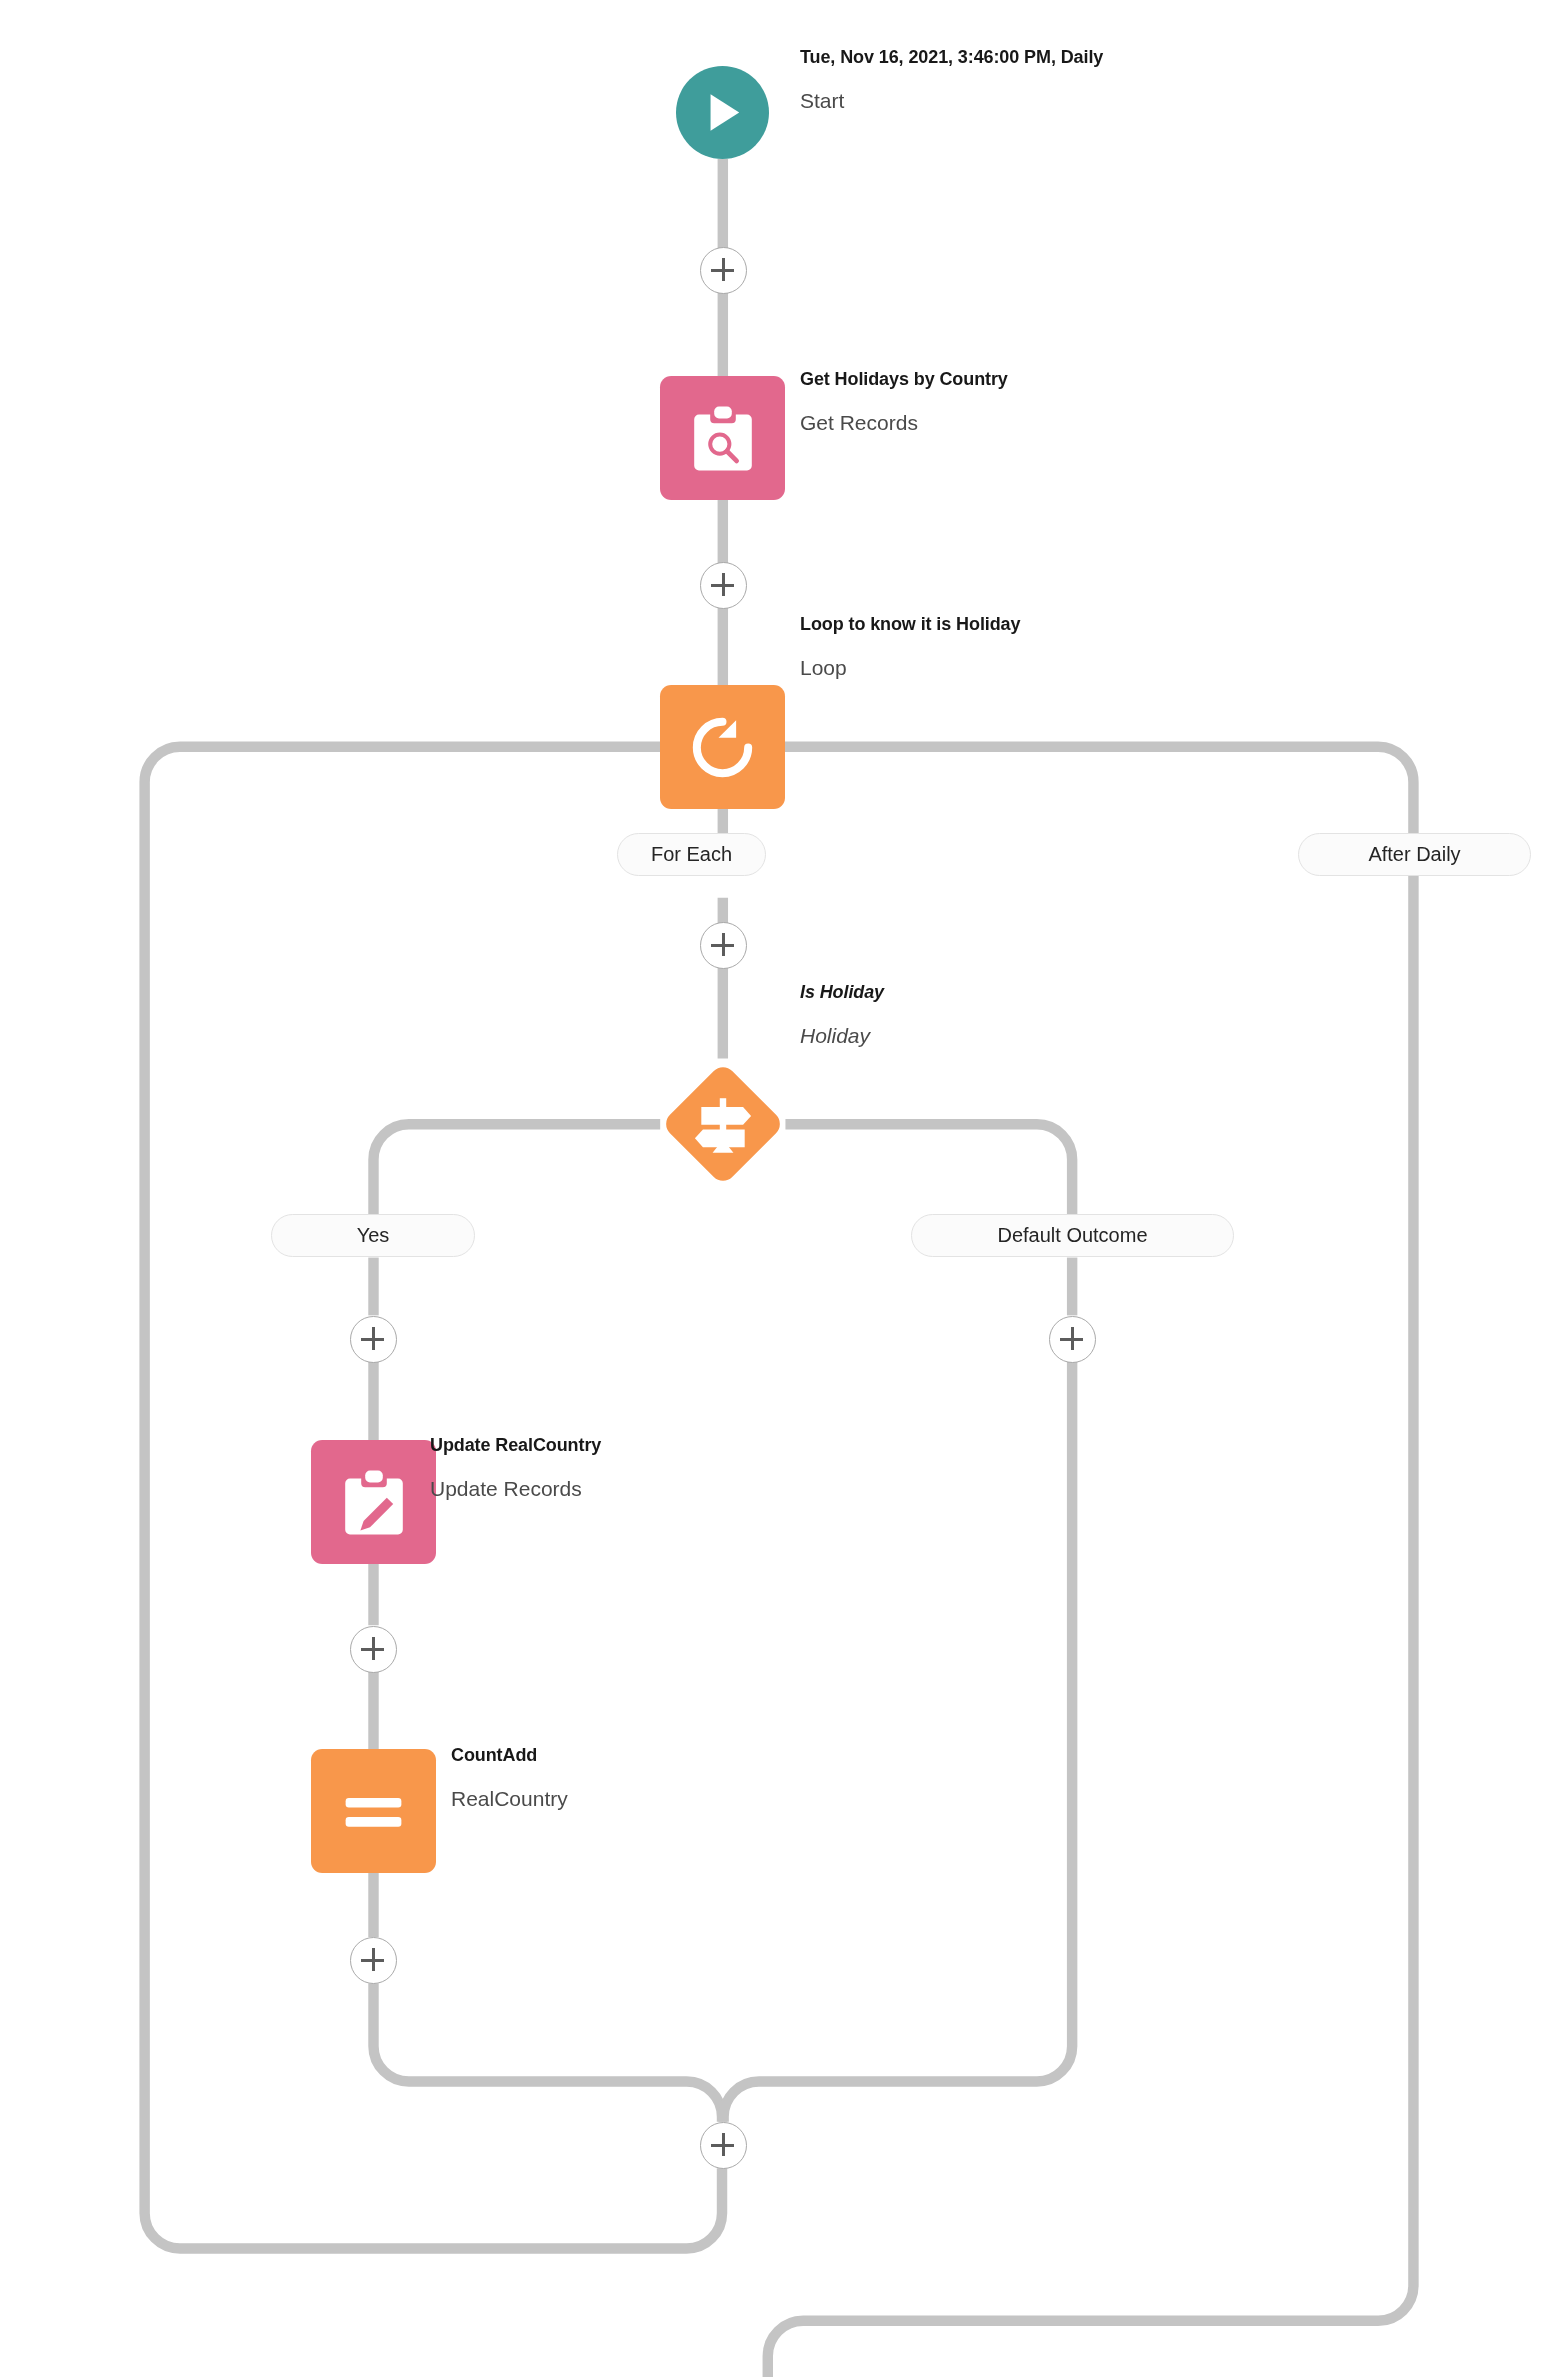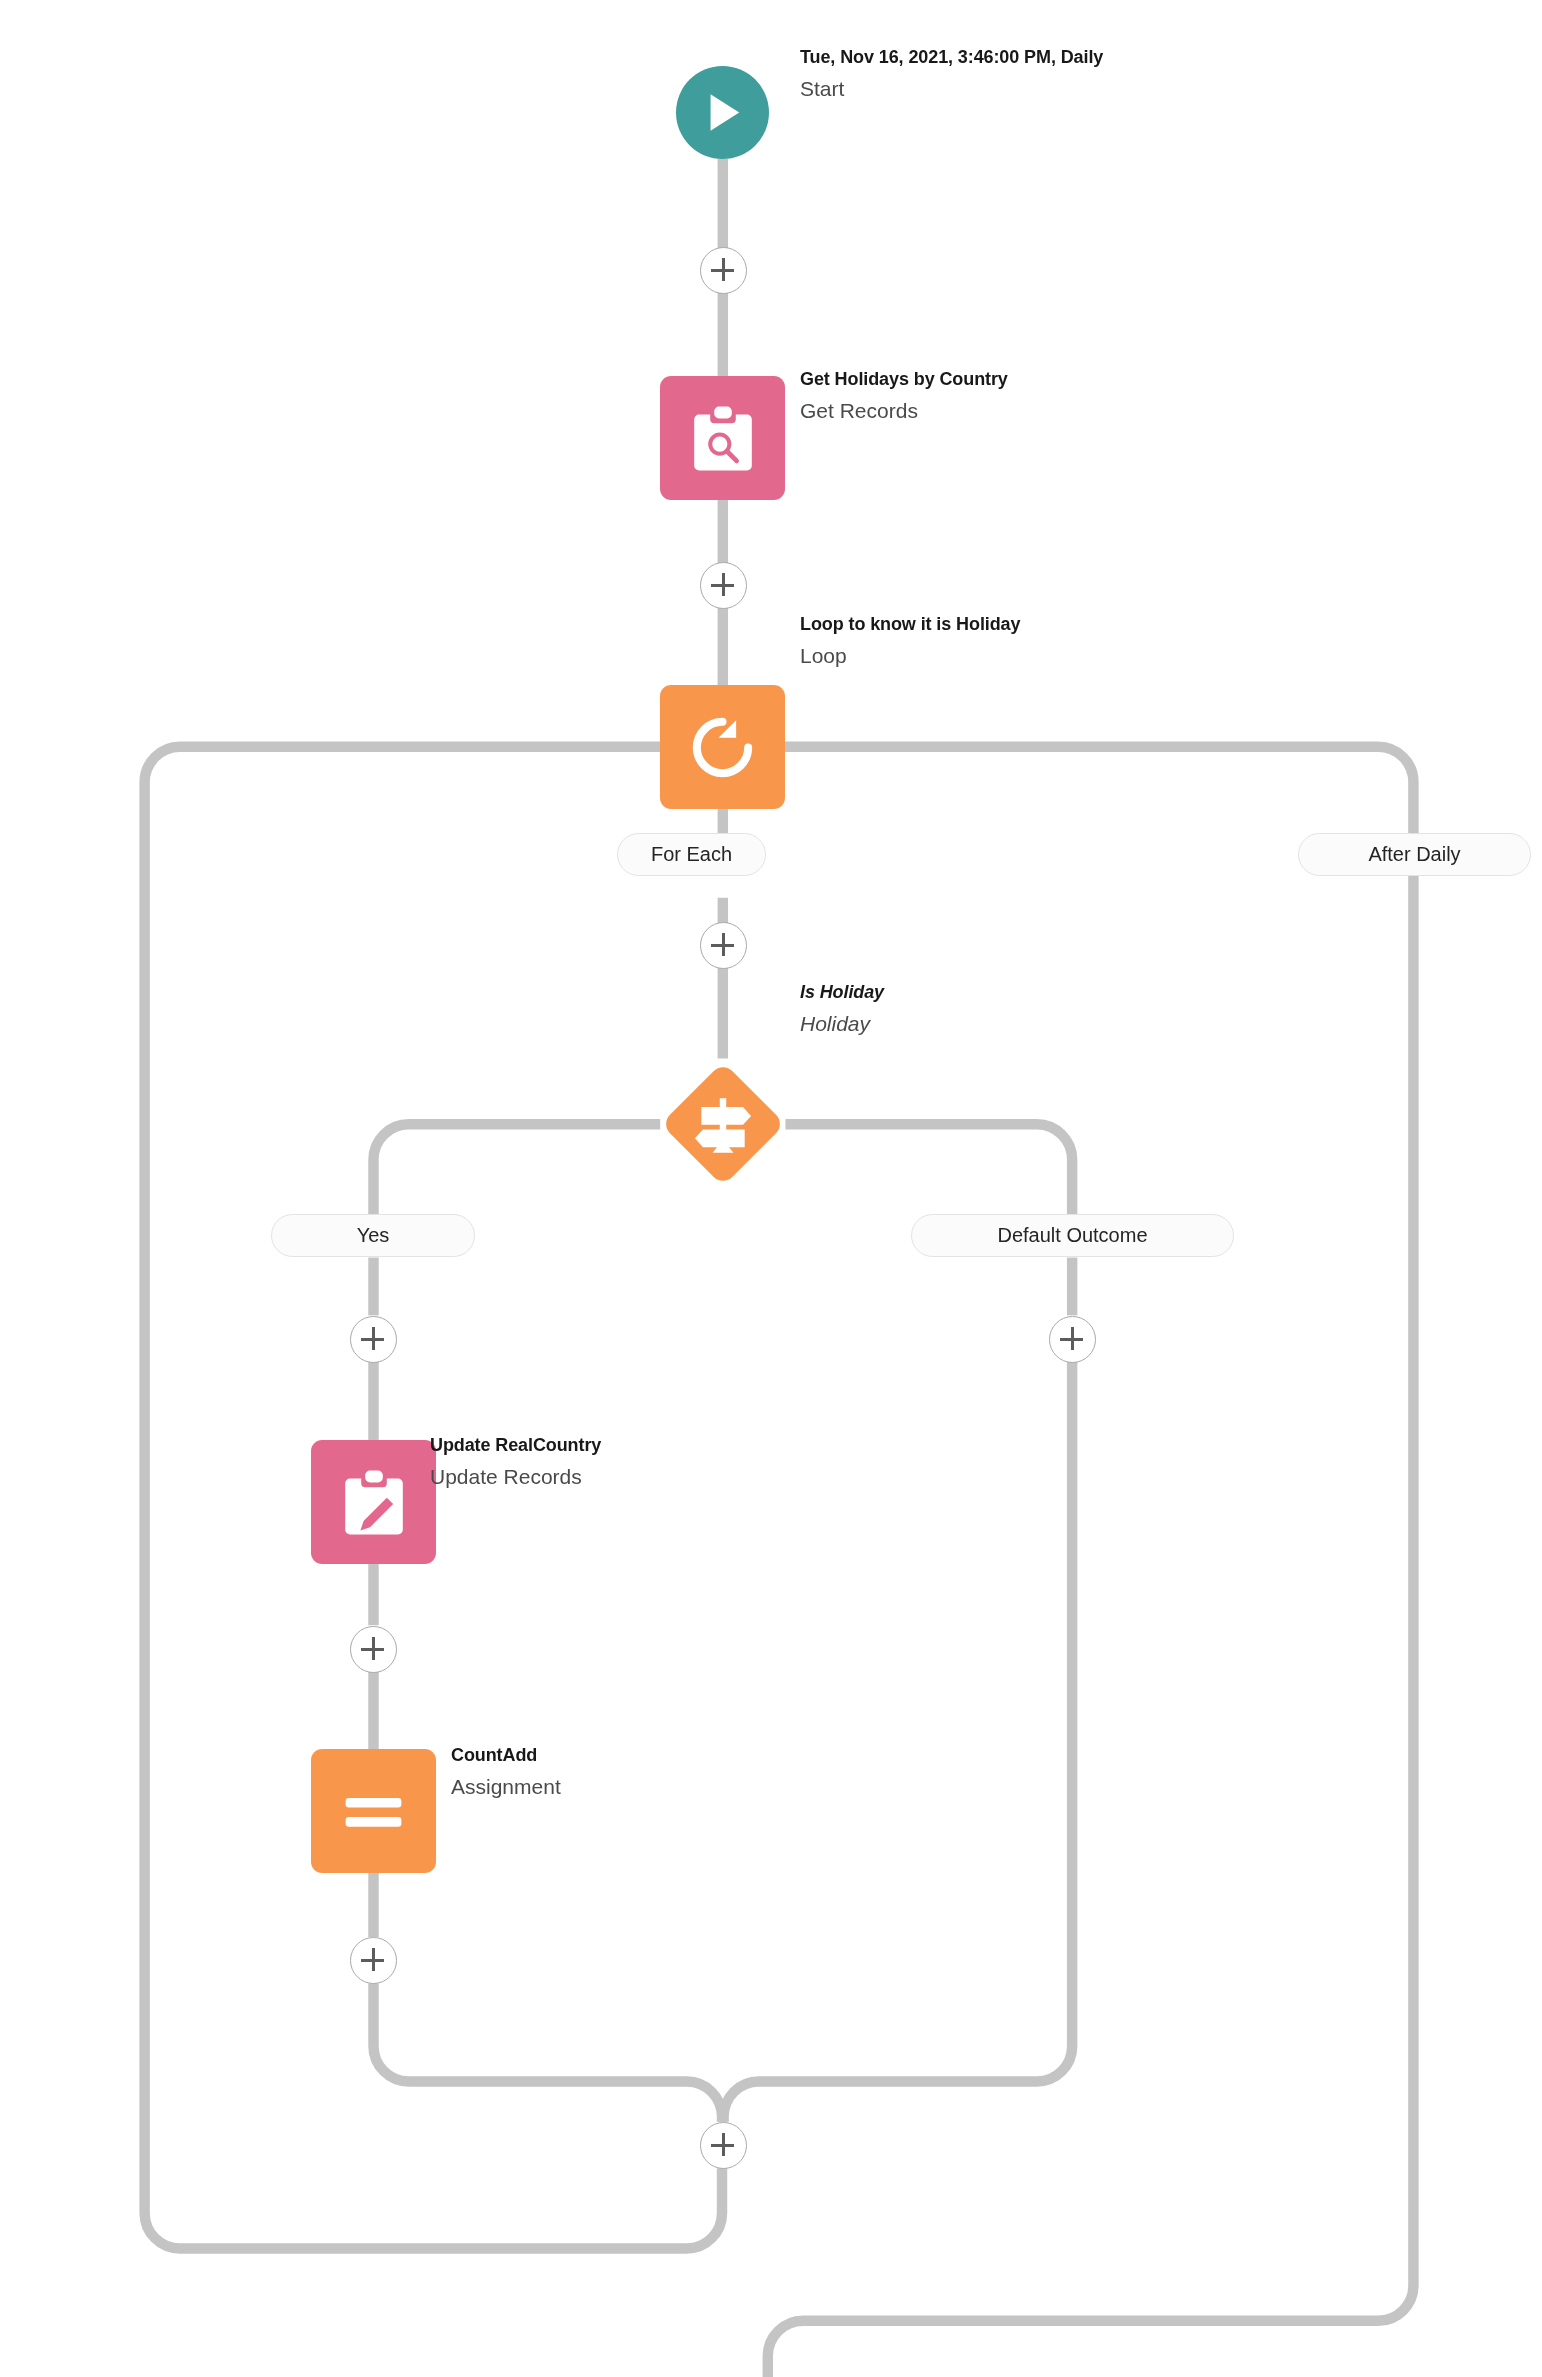--- a/index.html
+++ b/index.html
@@ -8,21 +8,21 @@
   svg.paths{position:absolute;left:0;top:0;width:1542px;height:2377px;}
 
   .node{position:absolute;}
   .icon-box{position:absolute;border-radius:11.2px;display:flex;align-items:center;justify-content:center;}
   .icon-circle{position:absolute;border-radius:50%;display:flex;align-items:center;justify-content:center;}
   .icon-diamond{position:absolute;border-radius:13px;transform:rotate(45deg);display:flex;align-items:center;justify-content:center;}
   .icon-diamond > svg{transform:rotate(-45deg);}
 
   .label{position:absolute;line-height:1.22;}
   .label .title{font-size:18px;font-weight:bold;color:#181818;letter-spacing:-0.1px;}
-  .label .sub{font-size:21px;font-weight:normal;color:#4a4a4a;margin-top:7px;}
+  .label .sub{font-size:21px;font-weight:normal;color:#4a4a4a;margin-top:19px;}
 
   .pill{position:absolute;height:43px;border:0.8px solid #e3e3e3;border-radius:22px;background:#fbfbfb;
         display:flex;align-items:center;justify-content:center;padding:0 21px;box-sizing:border-box;
         font-size:20px;font-weight:normal;color:#252525;white-space:nowrap;}
 
   .plus{position:absolute;width:47px;height:47px;border-radius:50%;background:#ffffff;border:1.6px solid #a9a9a9;
         box-sizing:border-box;}
   .plus::before,.plus::after{content:"";position:absolute;background:#5c5c5c;}
   .plus::before{left:50%;top:10.4px;width:3.2px;height:22.5px;margin-left:-1.6px;}
   .plus::after{top:50%;left:10.4px;height:3.2px;width:22.5px;margin-top:-1.6px;}
@@ -164,21 +164,21 @@
 
   <div class="node">
     <div class="icon-box" style="left:311px;top:1749px;width:125px;height:124px;background:#f8974b;">
       <svg width="69" height="43" viewBox="0 0 86 54">
         <rect x="8" y="10" width="70" height="12" rx="4" fill="#ffffff"></rect>
         <rect x="8" y="34" width="70" height="12" rx="4" fill="#ffffff"></rect>
       </svg>
     </div>
     <div class="label" style="left:451px;top:1745px;width:450px;">
       <div class="title">CountAdd</div>
-      <div class="sub">Assignment</div>
+      <div class="sub">RealCountry</div>
     </div>
   </div>
 
   <div class="plus" style="left:350px;top:1937px;"></div>
 
   <div class="plus" style="left:700px;top:2122px;"></div>
 
 </div>
 
 

